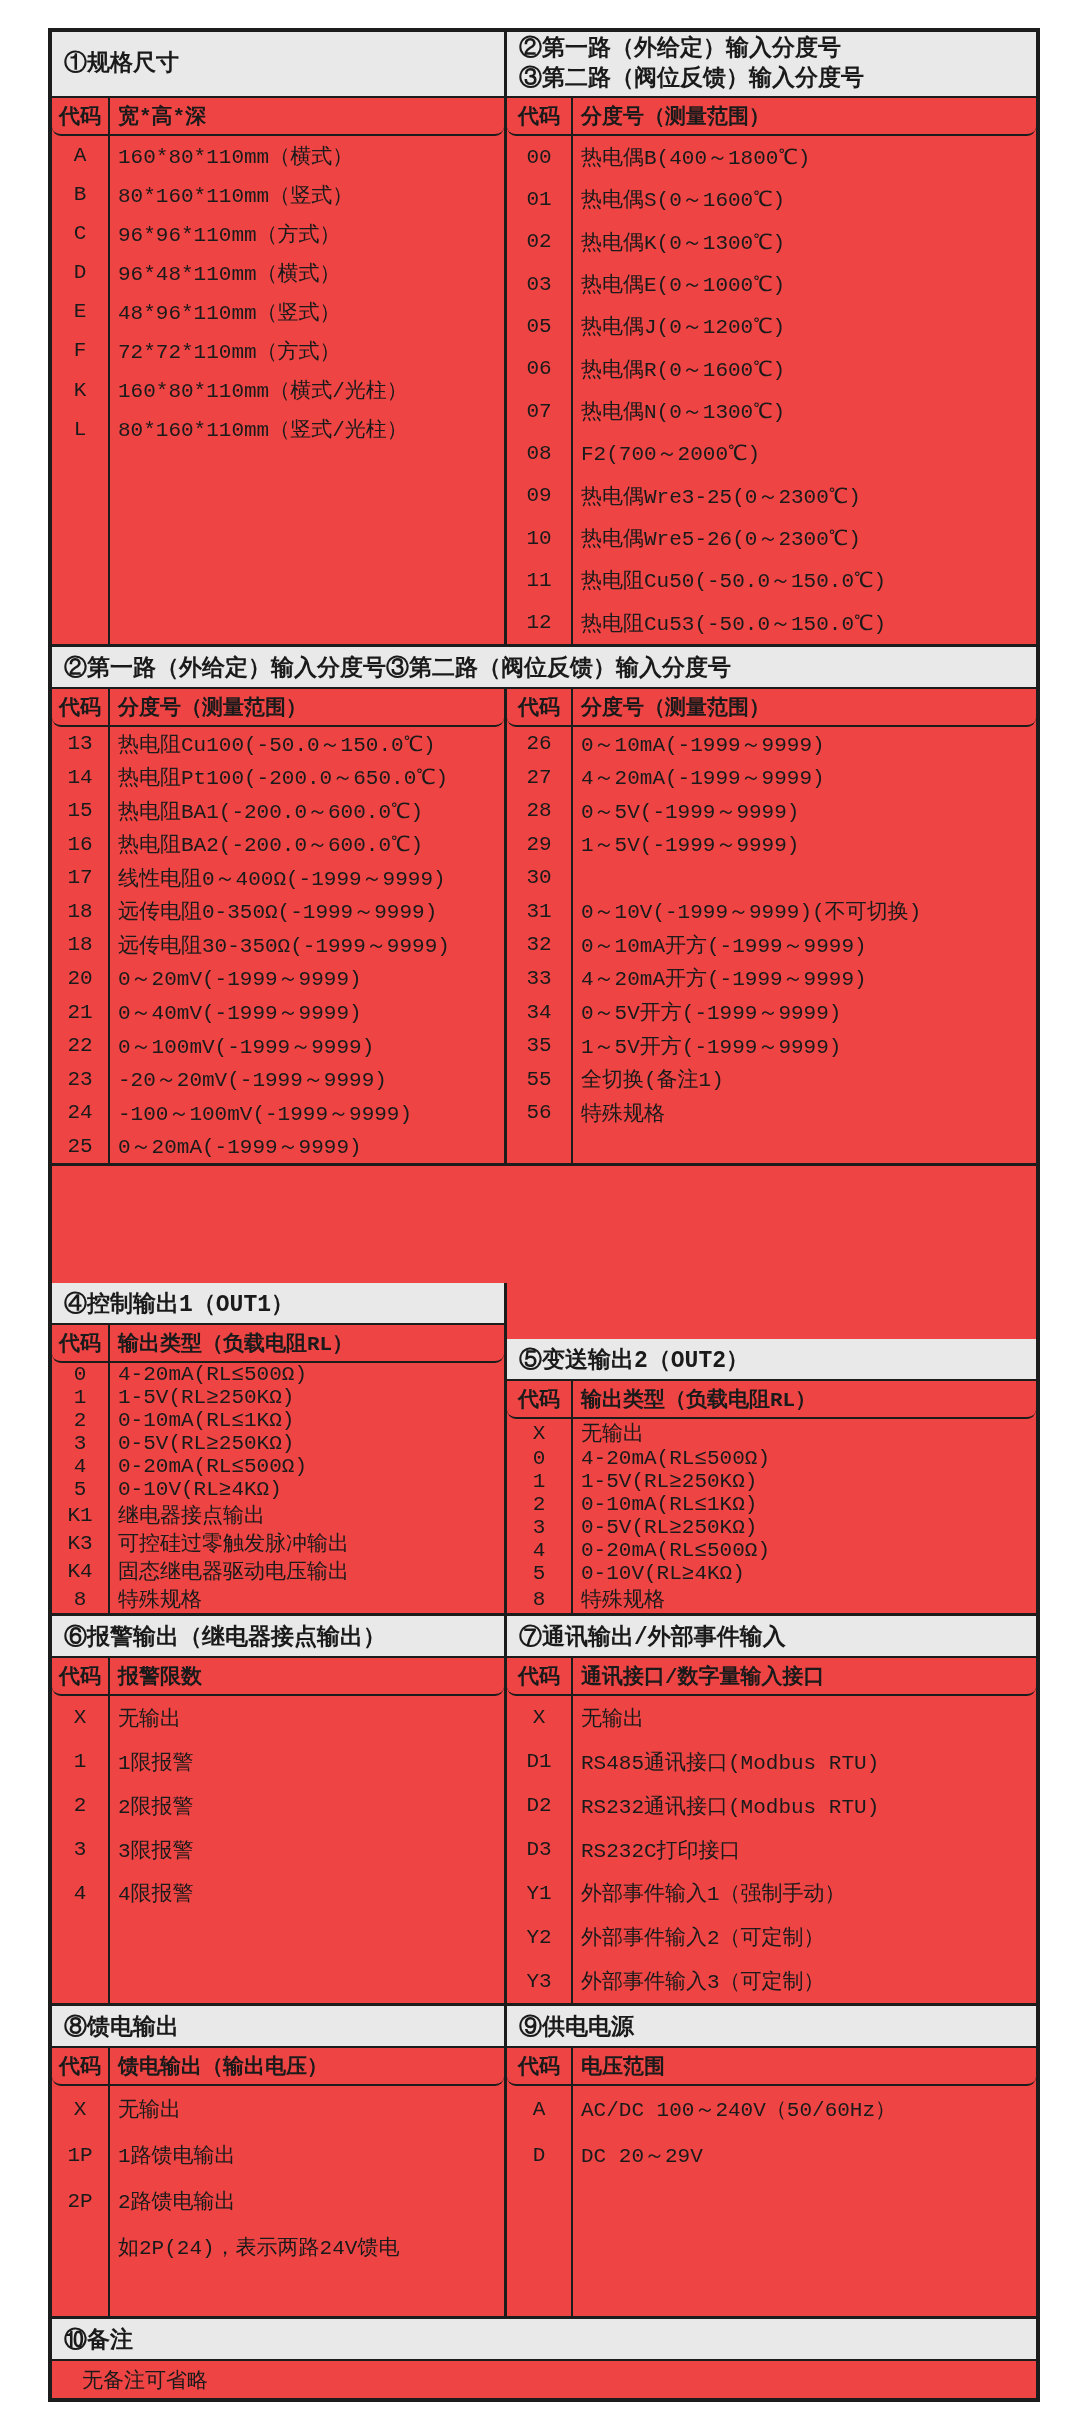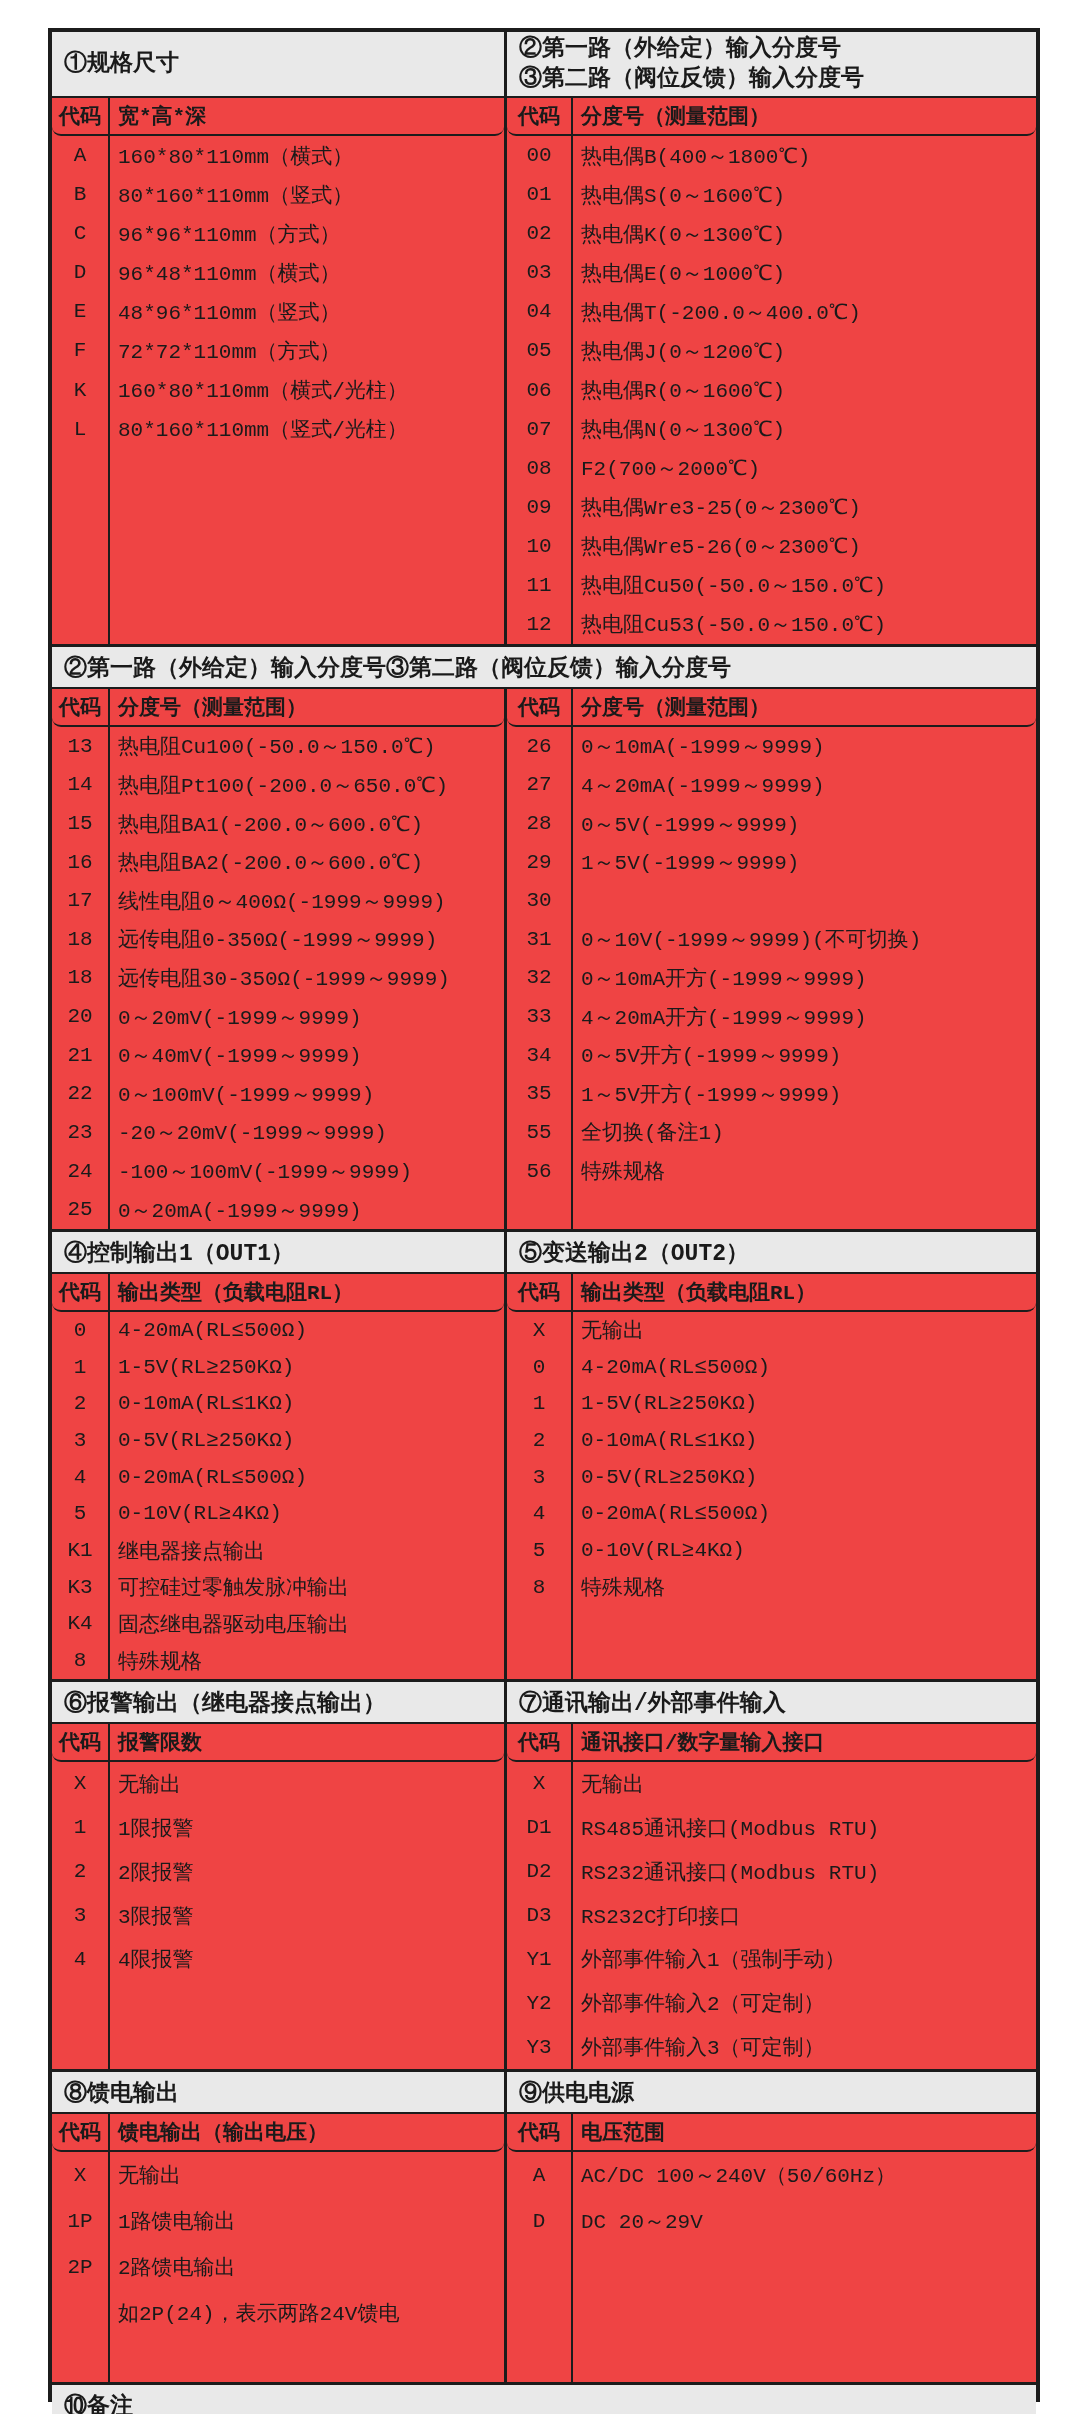--- a/index.html
+++ b/index.html
@@ -5,22 +5,22 @@
   html,body{margin:0;padding:0;background:#ffffff;}
   body{width:1080px;height:2414px;position:relative;overflow:hidden;
        font-family:"Liberation Sans","DejaVu Sans",sans-serif;color:#1a1a1a;}
   .tbl{position:absolute;left:48px;top:28px;width:992px;height:2374px;
        border:4px solid #1c1c1c;box-sizing:border-box;background:#ef4444;
        display:flex;flex-direction:column;font-family:Liberation Mono, monospace;}
   .band{display:flex;flex-direction:row;box-sizing:border-box;flex:none;}
   .band.col{flex-direction:column;}
   .band + .band{border-top:3px solid #1c1c1c;}
   .b1{height:612px;}
-  .b2{height:585px;}
-  .b3{height:450px;}
+  .b2{height:519px;}
+  .b3{height:450px;align-items:flex-end;}
   .b4{height:390px;}
   .b5{height:313px;}
   .b6{flex:1;}
   .half{display:flex;flex-direction:column;box-sizing:border-box;min-width:0;}
   .half.l{width:455px;flex:none;border-right:3px solid #1c1c1c;}
   .half.r{flex:1;}
   .split{display:flex;flex-direction:row;flex:1;min-height:0;}
   .sec-title{background:#e9e9e9;border-bottom:2px solid #1c1c1c;
              display:flex;flex-direction:column;justify-content:center;
              padding-left:12px;font-weight:bold;font-size:23px;flex:none;
@@ -117,24 +117,20 @@
           </div>
           <div class="trow">
             <span class="c">02</span>
             <span class="d">热电偶K(0～1300℃)</span>
           </div>
           <div class="trow">
             <span class="c">03</span>
             <span class="d">热电偶E(0～1000℃)</span>
           </div>
           <div class="trow">
-            <span class="c">04</span>
-            <span class="d">热电偶T(-200.0～400.0℃)</span>
-          </div>
-          <div class="trow">
             <span class="c">05</span>
             <span class="d">热电偶J(0～1200℃)</span>
           </div>
           <div class="trow">
             <span class="c">06</span>
             <span class="d">热电偶R(0～1600℃)</span>
           </div>
           <div class="trow">
             <span class="c">07</span>
             <span class="d">热电偶N(0～1300℃)</span>

